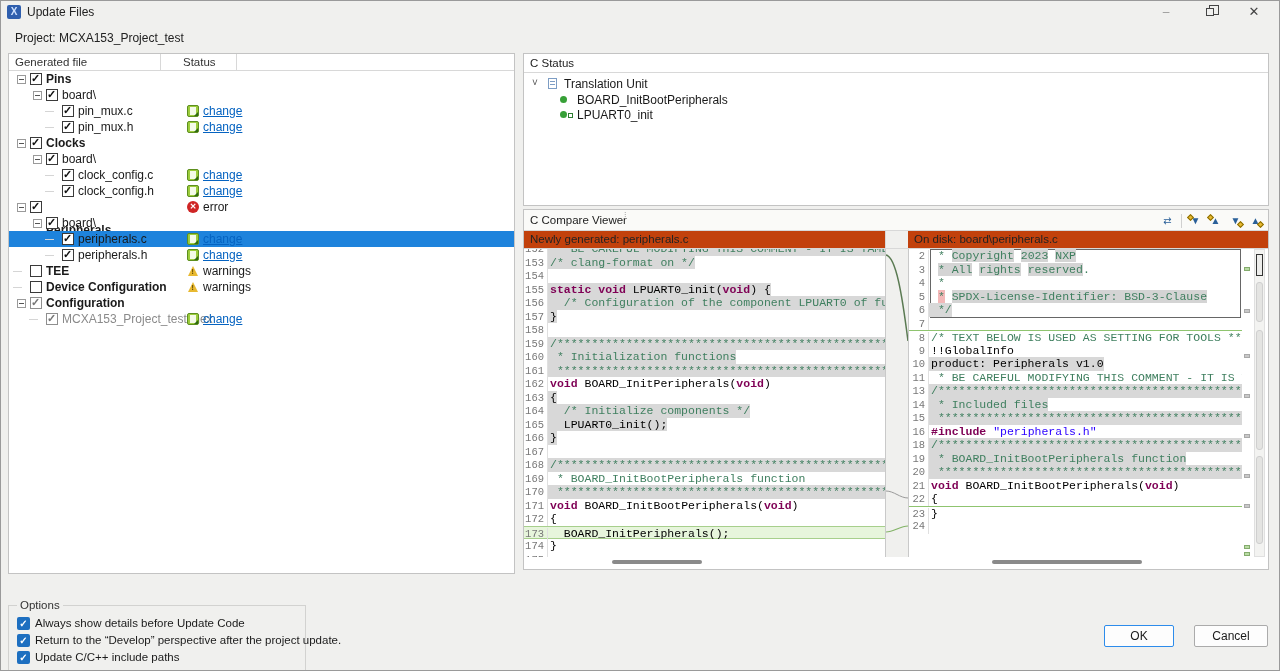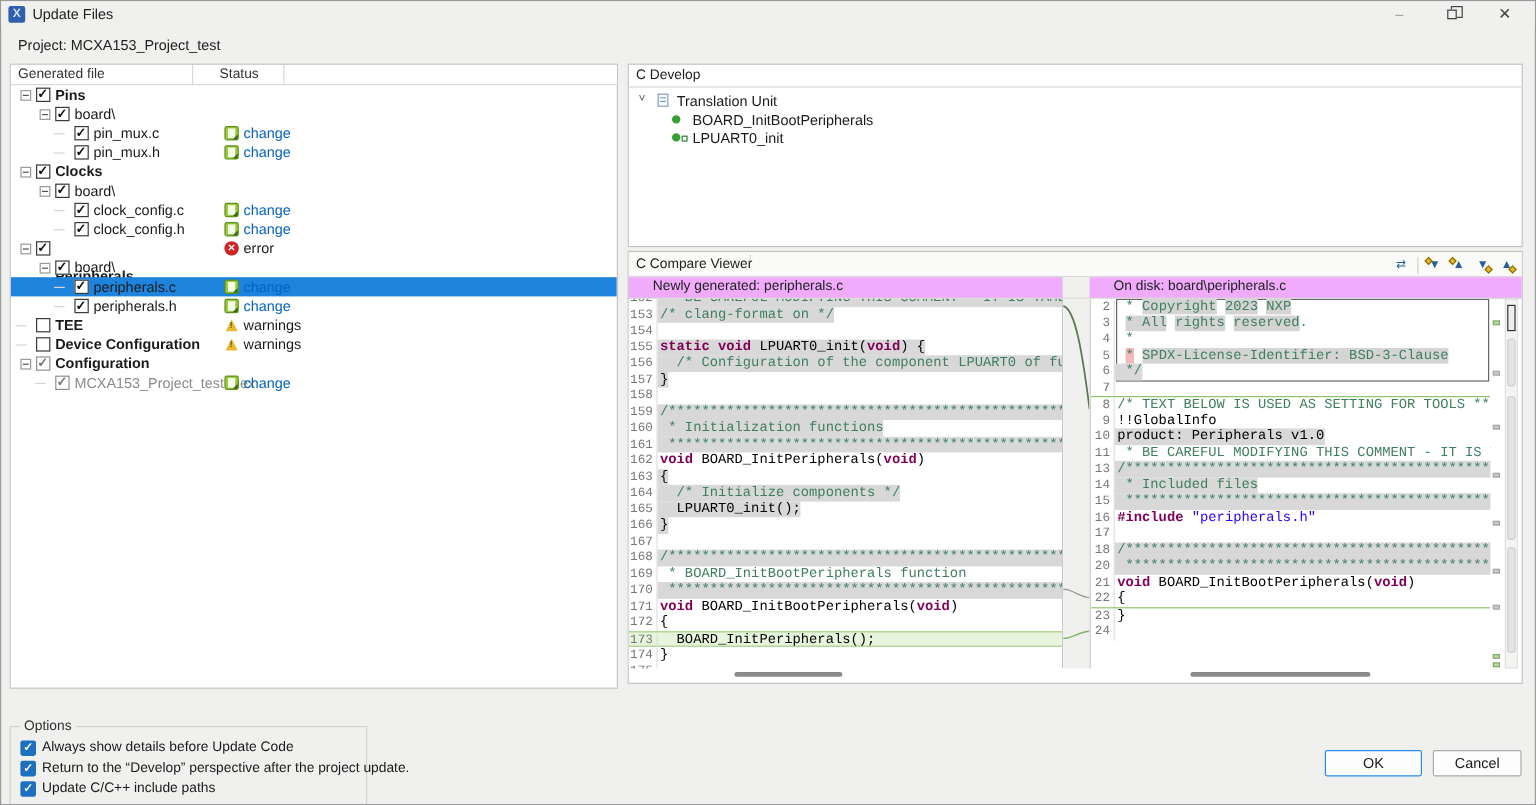--- a/index.html
+++ b/index.html
@@ -35,21 +35,21 @@
   .trow .lbl.gray { color:#8a8a8a; }
   .expander { position:absolute; top:4px; width:9px; height:9px; border:1px solid #9a9a9a; background:#fff; }
   .expander:before { content:""; position:absolute; left:1px; right:1px; top:3px; height:1px; background:#555; }
   .guide { position:absolute; top:8px; width:9px; height:1px; background:#d5d5d5; }
   .cbx { position:absolute; top:2px; width:12px; height:12px; border:1.5px solid #3a3a3a; background:#fff; }
   .cbx.on:before { content:"✓"; position:absolute; left:0px; top:-2px; font-size:11px; font-weight:bold; color:#111; }
   .cbx.graychk { border-color:#8f8f8f; }
   .cbx.graychk:before { color:#777; }
   .status-cell { position:absolute; left:178px; top:0; height:16px; }
   .status-txt { position:absolute; left:16px; top:1px; font-size:12px; color:#1a1a1a; line-height:14px; }
-  a.chlink { color:#0563c1; cursor:pointer; }
+  a.chlink { color:#0563c1; text-decoration:underline; cursor:pointer; }
   .ic-change { position:absolute; left:0; top:2px; width:12px; height:12px; background:#9ccc3c; border:1px solid #5d8f1e; border-radius:2px; }
   .ic-change:before { content:""; position:absolute; left:2px; top:1px; width:6px; height:8px; background:#f4fbe8; }
   .ic-change:after { content:""; position:absolute; right:0px; bottom:0px; width:0; height:0; border-left:4px solid transparent; border-bottom:4px solid #2f6b10; }
   .ic-error { position:absolute; left:0; top:2px; width:12px; height:12px; background:#cf2525; border-radius:50%; color:#fff; font-size:8px; font-weight:bold; text-align:center; line-height:12px; }
   .ic-warn { position:absolute; left:1px; top:3px; width:0; height:0; border-left:5px solid transparent; border-right:5px solid transparent; border-bottom:10px solid #e8b931; }
   .ic-warn:before { content:"!"; position:absolute; left:-1.5px; top:2px; font-size:7px; font-weight:bold; color:#5a4300; }
 
   
   .ccompare { position:absolute; left:522px; top:52px; width:746px; height:153px; background:#fff; border:1px solid #c3c3c3; }
   .cc-header { position:absolute; left:0; top:0; right:0; height:19px; border-bottom:1px solid #d8d8d8; font-size:11.5px; color:#222; line-height:18px; padding-left:6px; }
@@ -68,21 +68,21 @@
   .v-header { position:absolute; left:0; top:0; right:0; height:21px; border-bottom:1px solid #d8d8d8; background:#fafaf8; }
   .v-title { position:absolute; left:6px; top:0; line-height:20px; font-size:11.5px; color:#222; }
   .drag-dots { position:absolute; left:100px; top:4px; width:4px; height:12px; color:#a0a0a0; font-size:9px; line-height:4px; letter-spacing:0; }
   .v-toolbar { position:absolute; right:4px; top:2px; height:17px; display:flex; align-items:center; gap:3px; }
   .tb-ic { width:17px; height:16px; position:relative; text-align:center; font-size:10px; color:#2a6099; line-height:16px; cursor:pointer; }
   .tb-sep { width:1px; height:14px; background:#d0d0d0; margin:0 2px; }
   .tb-dot { position:absolute; width:5px; height:5px; background:#e8b931; border:1px solid #8a6d00; left:1px; top:2px; transform:rotate(45deg); }
   .tb-dot.br { left:auto; right:1px; top:auto; bottom:2px; }
 
   .sub-headers { position:absolute; left:0; top:21px; right:0; height:18px; }
-  .sub-cell { position:absolute; top:0; height:18px; background:#f0abfc; border-bottom:1px solid #d8d8d8; font-size:11.5px; color:#222; line-height:17px; padding-left:20px; overflow:hidden; }
+  .sub-cell { position:absolute; top:0; height:18px; background:#c2410c; border-bottom:1px solid #d8d8d8; font-size:11.5px; color:#222; line-height:17px; padding-left:6px; overflow:hidden; }
   .sub-left { left:0; width:362px; border-right:1px solid #d8d8d8; }
   .sub-gap { position:absolute; left:362px; width:22px; top:0; height:18px; background:#f0f0ee; border-bottom:1px solid #d8d8d8; }
   .sub-right { left:384px; right:0; }
 
   .code-area { position:absolute; top:39px; bottom:12px; overflow:hidden; background:#fff; }
   .code-left { left:0; width:362px; border-right:1px solid #c9c9c9; }
   .code-right { left:384px; width:334px; border-left:1px solid #c9c9c9; }
   .gutter { position:absolute; left:362px; width:22px; top:39px; bottom:12px; background:#f0f0ee; }
   .cl { position:relative; height:13.5px; line-height:13.5px; font-family:"Liberation Mono",monospace; font-size:11.5px; white-space:pre; }
   .cl .ln { display:inline-block; width:24px; text-align:right; color:#787878; padding-right:3px; font-size:10.5px; border-right:1px solid #e0e0e0; }
@@ -109,21 +109,21 @@
 
   
   .options { position:absolute; left:7px; top:604px; width:298px; height:68px; border:1px solid #d2d2d0; }
   .opt-legend { position:absolute; left:8px; top:-7px; background:#f0f0ee; padding:0 3px; font-size:11.5px; color:#333; }
   .optrow { position:relative; height:17px; margin-top:0; }
   .optrow:first-of-type { margin-top:9px; }
   .optcb { position:absolute; left:8px; top:2px; width:13px; height:13px; background:#1d6fc0; border-radius:2px; color:#fff; font-size:10px; font-weight:bold; text-align:center; line-height:13px; }
   .optlbl { position:absolute; left:26px; top:2px; font-size:11.5px; color:#1a1a1a; white-space:nowrap; }
 
   .btn { position:absolute; top:624px; height:22px; background:#fdfdfd; border:1px solid #ababab; border-radius:2px; font-size:12px; color:#1a1a1a; text-align:center; line-height:20px; cursor:pointer; }
-  .btn.ok { left:1103px; width:81px; border-color:#2d8ceb; }
+  .btn.ok { left:1103px; width:70px; border-color:#2d8ceb; }
   .btn.cancel { left:1193px; width:74px; }
 </style>
 </head>
 <body>
 
 <div class="dialog">
 
   <div class="titlebar">
     <span class="appicon">X</span>
     <span class="wtitle">Update Files</span>
@@ -260,21 +260,21 @@
           <span class="lbl gray" style="left: 53px;">MCXA153_Project_test.mex</span>
           <span class="status-cell">
             <span class="ic-change"></span>
             <span class="status-txt"><a class="chlink">change</a></span>
           </span>
         </div>
       </div>
   </div>
 
   <div class="ccompare">
-    <div class="cc-header">C Develop</div>
+    <div class="cc-header">C Status</div>
     <div class="cc-rows" id="cc-rows">
         <div class="ccrow">
           <span class="chev">˅</span>
           <span class="tu-icon"></span>
           <span class="clabel">Translation Unit</span>
         </div>
         <div class="ccrow">
           <span class="m-icon"></span>
           <span class="clabel child">BOARD_InitBootPeripherals</span>
         </div>
@@ -347,22 +347,22 @@
         <div class="cl"><span class="ln">6</span><span class="ct hlgray"><span class="tk c"> */</span></span></div>
         <div class="cl"><span class="ln">7</span><span class="ct"></span></div>
         <div class="cl gtop"><span class="ln">8</span><span class="ct"><span class="tk c">/* TEXT BELOW IS USED AS SETTING FOR TOOLS *****</span></span></div>
         <div class="cl"><span class="ln">9</span><span class="ct"><span class="tk p">!!GlobalInfo</span></span></div>
         <div class="cl"><span class="ln">10</span><span class="ct hlgray"><span class="tk p">product: Peripherals v1.0</span></span></div>
         <div class="cl"><span class="ln">11</span><span class="ct"><span class="tk c"> * BE CAREFUL MODIFYING THIS COMMENT - IT IS YAML</span></span></div>
         <div class="cl"><span class="ln">13</span><span class="ct hlgray"><span class="tk c">/***********************************************************</span></span></div>
         <div class="cl"><span class="ln">14</span><span class="ct hlgray"><span class="tk c"> * Included files</span></span></div>
         <div class="cl"><span class="ln">15</span><span class="ct hlgray"><span class="tk c"> ***********************************************************</span></span></div>
         <div class="cl"><span class="ln">16</span><span class="ct"><span class="tk k">#include </span><span class="tk s">"peripherals.h"</span></span></div>
-        <div class="cl"><span class="ln">17</span><span class="ct"></span></div>
         <div class="cl"><span class="ln">18</span><span class="ct hlgray"><span class="tk c">/***********************************************************</span></span></div>
+        <div class="cl"><span class="ln">19</span><span class="ct hlgray"><span class="tk c"> * BOARD_InitBootPeripherals function</span></span></div>
         <div class="cl"><span class="ln">20</span><span class="ct hlgray"><span class="tk c"> ***********************************************************</span></span></div>
         <div class="cl"><span class="ln">21</span><span class="ct"><span class="tk k">void</span><span class="tk p"> BOARD_InitBootPeripherals(</span><span class="tk k">void</span><span class="tk p">)</span></span></div>
         <div class="cl"><span class="ln">22</span><span class="ct"><span class="tk p">{</span></span></div>
         <div class="cl gtop"><span class="ln">23</span><span class="ct"><span class="tk p">}</span></span></div>
         <div class="cl"><span class="ln">24</span><span class="ct"></span></div>
       </div>
 
     <div class="overview">
       <div class="ov-mark g" style="top:18px"></div>
       <div class="ov-mark" style="top:60px"></div>

